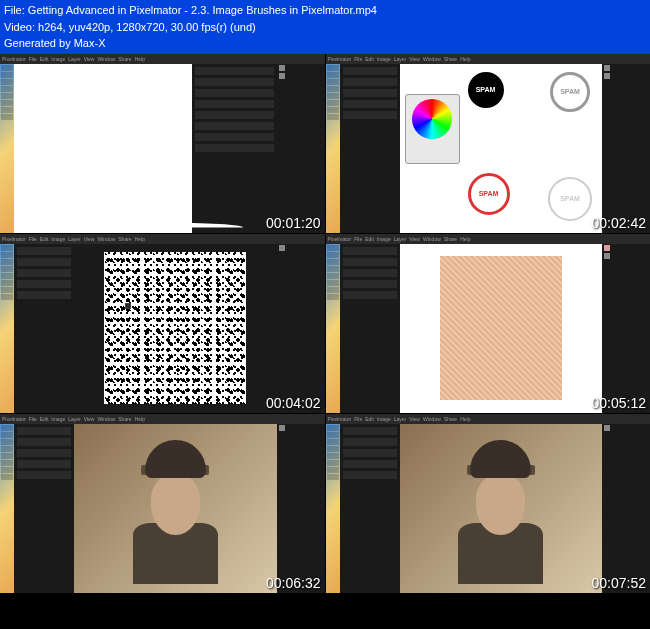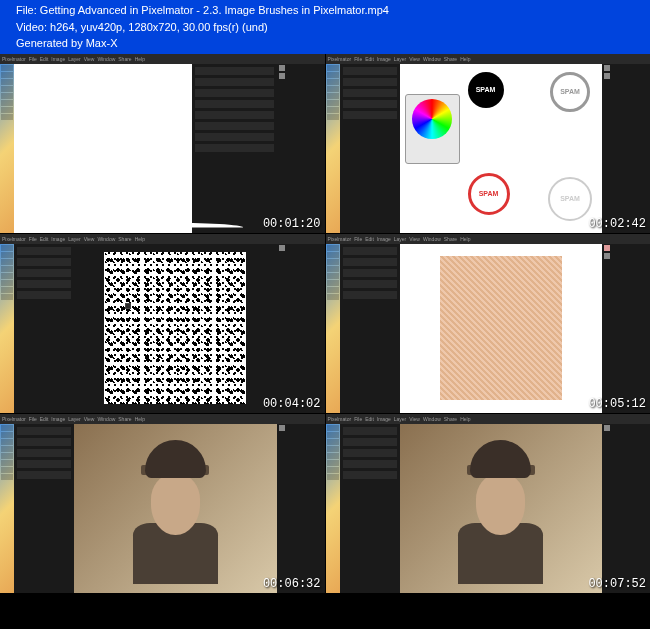--- a/index.html
+++ b/index.html
@@ -1,29 +1,29 @@
 <!DOCTYPE html>
 <html><head>
 <meta charset="utf-8">
 <style>
 *{margin:0;padding:0;box-sizing:border-box}
 body{width:650px;height:629px;background:#000;font-family:Arial,sans-serif;overflow:hidden}
-.header{background:#0044dd;color:#fff;padding:2px 16px;font-size:11px;line-height:1.5}
+.header{background:#0044dd;color:#fff;padding:2px 4px;font-size:11px;line-height:1.5}
 .header div{white-space:nowrap}
 .grid{display:grid;grid-template-columns:1fr 1fr;grid-template-rows:repeat(3,179px);gap:1px;background:#000}
 .thumb{position:relative;background:#1a1a1a;overflow:hidden}
 .menubar{background:#2a2a2a;height:10px;display:flex;align-items:center;padding:0 2px;gap:3px}
 .menubar span{color:#999;font-size:5px}
 .thumb-body{display:flex;height:calc(100% - 10px);position:relative}
 .left-tools{width:14px;background:linear-gradient(135deg,#4a8fd8 0%,#f4d376 50%,#e8a855 100%);display:flex;flex-direction:column;gap:1px;padding:1px}
 .left-tools div{width:12px;height:6px;background:rgba(0,0,0,0.2)}
 .dark-panel{background:#1a1a1a;display:flex;flex-direction:column;padding:2px;gap:1px}
 .canvas{flex:1;position:relative}
 .right-panel{width:48px;background:#1a1a1a}
-.timestamp{position:absolute;bottom:2px;right:4px;color:#fff;font-size:12px;font-family:Liberation Mono, monospace;text-shadow:1px 1px 2px #000;z-index:10}
+.timestamp{position:absolute;bottom:2px;right:4px;color:#fff;font-size:14px;font-family:Liberation Sans, sans-serif;text-shadow:1px 1px 2px #000;z-index:10}
 .brush-stroke{position:absolute;bottom:2px;left:25%;width:50%;height:12px;background:#fff;border-radius:50% 50% 50% 50%/100% 100% 0 0;transform:scaleY(0.4)}
 .panel-row{height:8px;background:#2a2a2a;margin:1px}
 .canvas-white{background:#fff}
 .spam-canvas{background:#fff;position:relative}
 .spam-circle{position:absolute;border-radius:50%;display:flex;align-items:center;justify-content:center;font-weight:bold;font-size:7px}
 .color-picker{position:absolute;left:5px;top:30px;width:55px;height:70px;background:#e8e8e8;border:1px solid #999;border-radius:3px;z-index:5}
 .color-wheel{width:40px;height:40px;border-radius:50%;margin:4px auto;background:conic-gradient(red,yellow,lime,cyan,blue,magenta,red)}
 .grunge-canvas{background:#1a1a1a;display:flex;align-items:center;justify-content:center}
 .grunge-rect{width:70%;height:90%;background:#fff;background-image:radial-gradient(circle at 20% 30%,#000 1px,transparent 1px),radial-gradient(circle at 60% 70%,#000 2px,transparent 2px),radial-gradient(circle at 80% 20%,#000 1px,transparent 1px),radial-gradient(circle at 40% 80%,#000 2px,transparent 2px);background-size:8px 8px,12px 12px,6px 6px,10px 10px}
 .orange-canvas{background:#fff;display:flex;align-items:center;justify-content:center}

